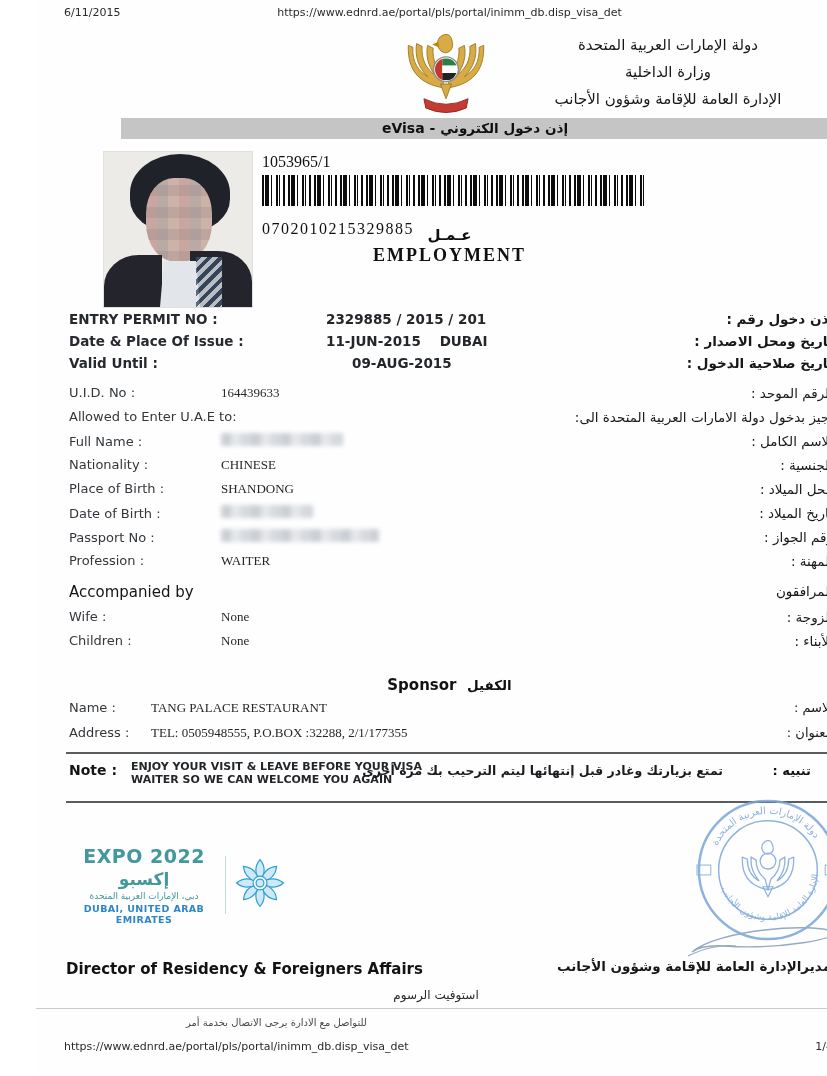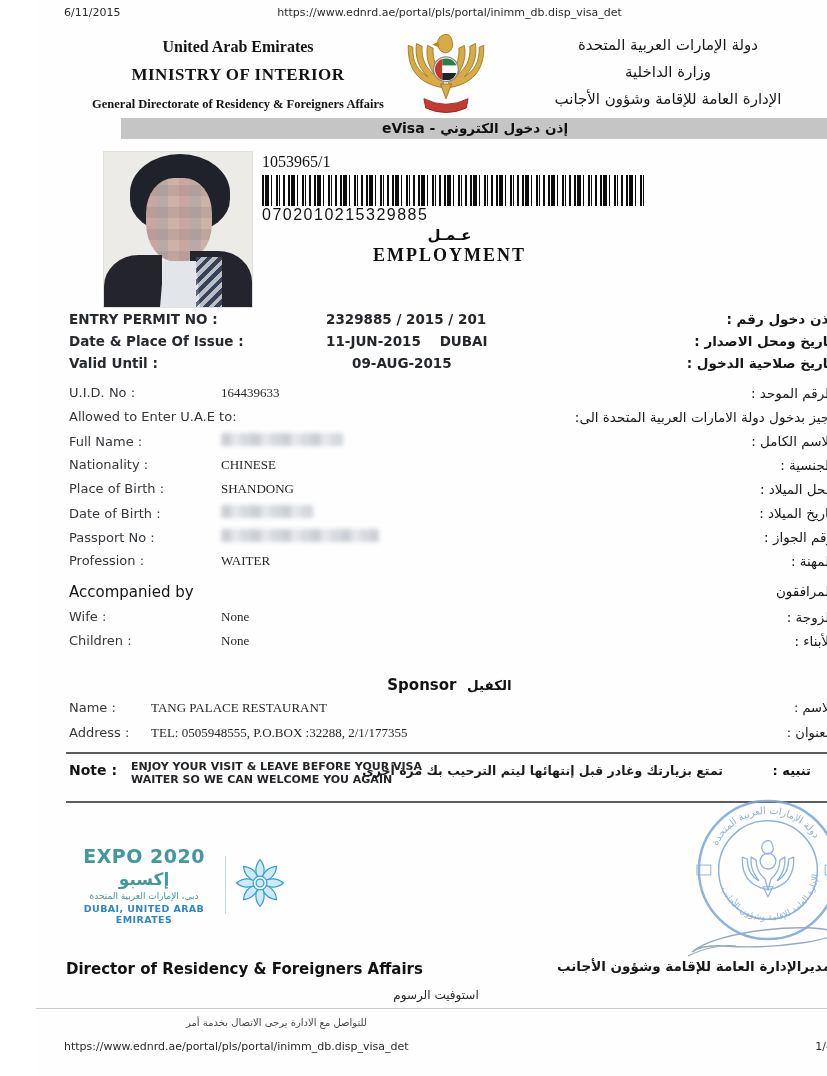--- a/index.html
+++ b/index.html
@@ -36,21 +36,21 @@
           filter:blur(.6px); }
   .shoulder-l { position:absolute; bottom:0; left:0; width:58px; height:52px; background:#24242c; border-radius:60% 0 0 0; }
   .shoulder-r { position:absolute; bottom:0; right:0; width:62px; height:56px; background:#24242c; border-radius:0 55% 0 0; }
   .scarf { position:absolute; bottom:0; left:56px; width:40px; height:46px; background:#e2e6ea;
            clip-path:polygon(10% 0,90% 0,100% 100%,0 100%); }
   .scarf-pattern { position:absolute; bottom:0; left:92px; width:26px; height:50px; background:repeating-linear-gradient(135deg,#3a4c66 0 4px,#dfe4ea 4px 8px); opacity:.8; }
 
   .file-number { position:absolute; top:153px; left:226px; font-family:"Liberation Serif", serif; font-size:16px; color:#111; }
   .barcode { position:absolute; top:175px; left:226px; width:383px; height:31px;
              background:repeating-linear-gradient(90deg,#0b0b0b 0 2px,#fff 2px 3px,#0b0b0b 3px 7px,#fff 7px 9px,#0b0b0b 9px 10px,#fff 10px 14px,#0b0b0b 14px 16px,#fff 16px 17px,#0b0b0b 17px 18px,#fff 18px 21px,#0b0b0b 21px 23px,#fff 23px 26px); }
-  .barcode-number { position:absolute; top:206px; left:226px; font-family:Liberation Sans, sans-serif; font-size:16px; letter-spacing:1.5px; color:#111; }
+  .barcode-number { position:absolute; top:220px; left:226px; font-family:Liberation Serif, serif; font-size:16px; letter-spacing:1.5px; color:#111; }
 
   .visa-type-ar { position:absolute; top:226px; left:0; right:0; text-align:center; font-weight:bold; font-size:15px; color:#101010; direction:rtl; }
   .visa-type-en { position:absolute; top:245px; left:0; right:0; text-align:center; font-family:"Liberation Serif", serif; font-weight:bold; font-size:18px; letter-spacing:2px; color:#101010; }
 
   
   .details { position:absolute; top:311px; left:33px; width:764px; }
   .row { position:relative; display:flex; align-items:baseline; }
   .row .lbl { color:#1d1f22; }
   .row .val { font-family:"Liberation Serif", serif; color:#23262a; white-space:pre; }
   .row .ar  { position:absolute; right:0; direction:rtl; color:#17181a; }
@@ -103,25 +103,20 @@
   .fees-ar { position:absolute; top:988px; left:300px; width:200px; text-align:center; direction:rtl; font-size:12px; color:#26282b; }
 </style>
 </head>
 <body>
 
 <div class="page">
 
   <div class="print-date">6/11/2015</div>
   <div class="print-url">https://www.ednrd.ae/portal/pls/portal/inimm_db.disp_visa_det</div>
 
-  <div class="hdr-en">
-    <div class="l1">United Arab Emirates</div>
-    <div class="l2">MINISTRY OF INTERIOR</div>
-    <div class="l3">General Directorate of Residency &amp; Foreigners Affairs</div>
-  </div>
 
   <div class="emblem">
     <svg width="92" height="86" viewBox="0 0 100 92">
 
       <path d="M47 62 C22 58 8 44 9 16 L14 18 C13 34 20 44 30 50 C20 40 16 28 18 14 L24 17 C23 32 29 42 38 48 C30 38 28 26 30 16 L36 19 C35 32 40 42 47 48 Z" fill="#d9ab45" stroke="#9b7a26" stroke-width="1"></path>
       <path d="M53 62 C78 58 92 44 91 16 L86 18 C87 34 80 44 70 50 C80 40 84 28 82 14 L76 17 C77 32 71 42 62 48 C70 38 72 26 70 16 L64 19 C65 32 60 42 53 48 Z" fill="#d9ab45" stroke="#9b7a26" stroke-width="1"></path>
 
       <path d="M50 4 C43 5 40 10 41 16 C42 21 46 24 50 24 C55 23 58 19 57 13 C56 7 54 4 50 4 Z" fill="#d9ab45" stroke="#9b7a26" stroke-width="1"></path>
       <path d="M42 12 L35 15 L42 18 Z" fill="#b8860b"></path>
 
@@ -263,21 +258,21 @@
     <div>ENJOY YOUR VISIT &amp; LEAVE BEFORE YOUR VISA</div>
     <div>WAITER SO WE CAN WELCOME YOU AGAIN</div>
   </div>
   <div class="note-ar">تمتع بزيارتك وغادر قبل إنتهائها ليتم الترحيب بك مرة أخرى</div>
   <div class="note-ar-label">تنبيه :</div>
   <div class="note-rule-bot"></div>
 
   <div class="expo">
     <div class="expo-text">
       <div class="expo-l1" style="color:#43989e">
-        <span>EXPO 2020</span>
+        <span>EXPO 2022</span>
         <span class="ar-part" dir="rtl">إكسبو</span>
       </div>
       <div class="expo-l2" style="color:#43989e">دبي، الإمارات العربية المتحدة</div>
       <div class="expo-l3" style="color:#2e86c8">DUBAI, UNITED ARAB EMIRATES</div>
     </div>
     <div class="expo-divider"></div>
     <div>
       <svg width="52" height="52" viewBox="0 0 60 60">
         <g fill="#cfe9f6" stroke="#2e9fd4" stroke-width="1.4">
           <path d="M30 30 C36 20 36 10 30 3 C24 10 24 20 30 30 Z"></path>

